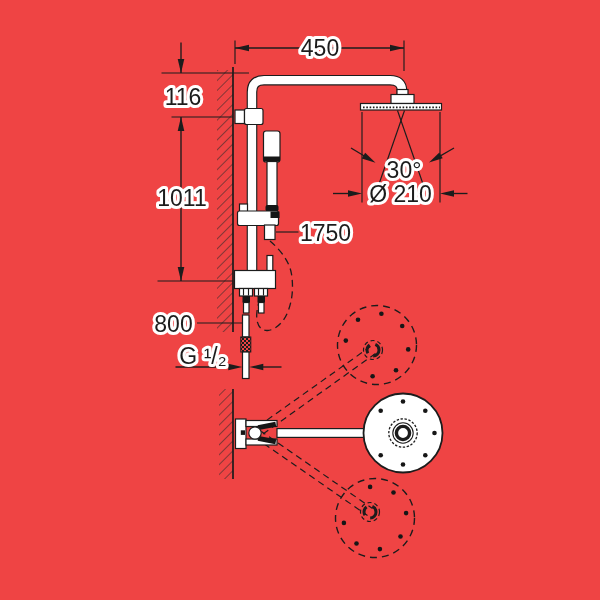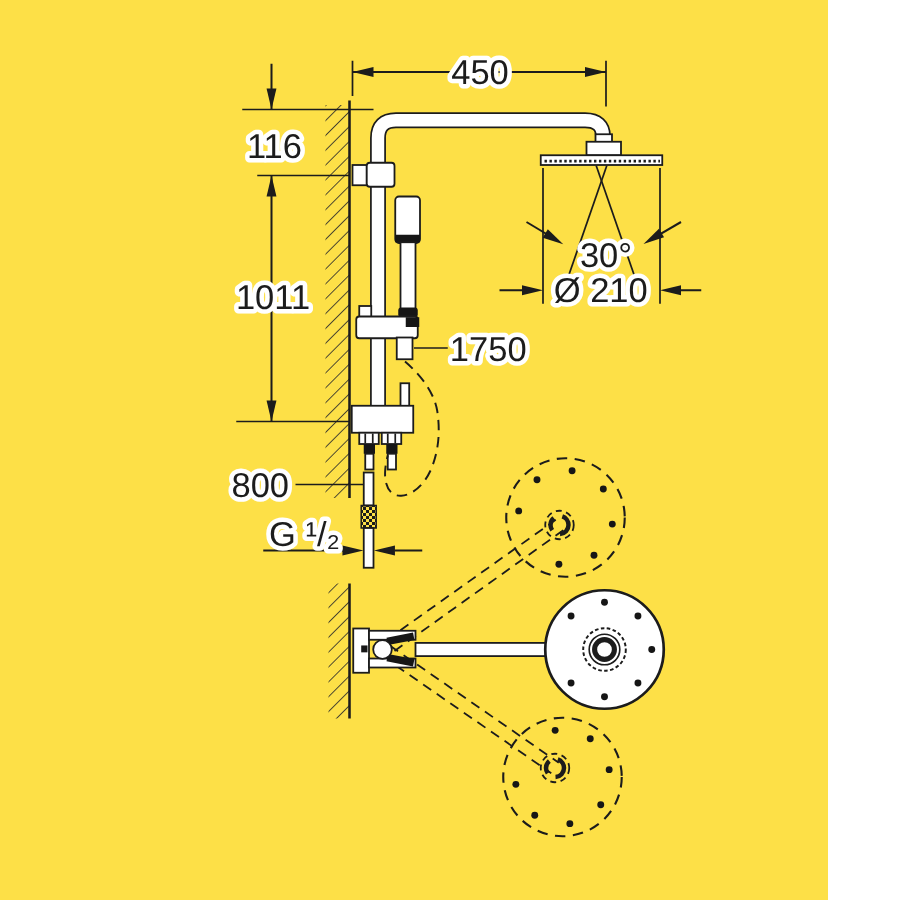--- a/index.html
+++ b/index.html
@@ -1,16 +1,16 @@
 <!DOCTYPE html>
 <html><head>
 <meta charset="utf-8">
 <style>
   html,body{margin:0;padding:0;background:#ffffff;}
-  .stage{width:552px;height:600px;background:#fde047;position:relative;overflow:hidden;}
+  .stage{width:600px;height:600px;background:#ef4444;position:relative;overflow:hidden;}
   svg{display:block;}
   text{font-family:"Liberation Sans","DejaVu Sans",sans-serif;font-size:23px;fill:#1c1c1c;
        paint-order:stroke;stroke:#ffffff;stroke-width:6px;stroke-linejoin:round;}
   .thin{stroke:#1c1c1c;stroke-width:1.15;fill:none;}
   .med{stroke:#1c1c1c;stroke-width:1.35;fill:none;}
   .thick{stroke:#1c1c1c;stroke-width:1.7;fill:none;}
   .part{fill:#ffffff;stroke:#1c1c1c;stroke-width:1.2;}
   .dark{fill:#161616;stroke:none;}
   .dash{stroke:#1c1c1c;stroke-width:1.3;fill:none;stroke-dasharray:7 4.5;}
   .dash2{stroke:#1c1c1c;stroke-width:1.2;fill:none;stroke-dasharray:6.5 4.5;}

